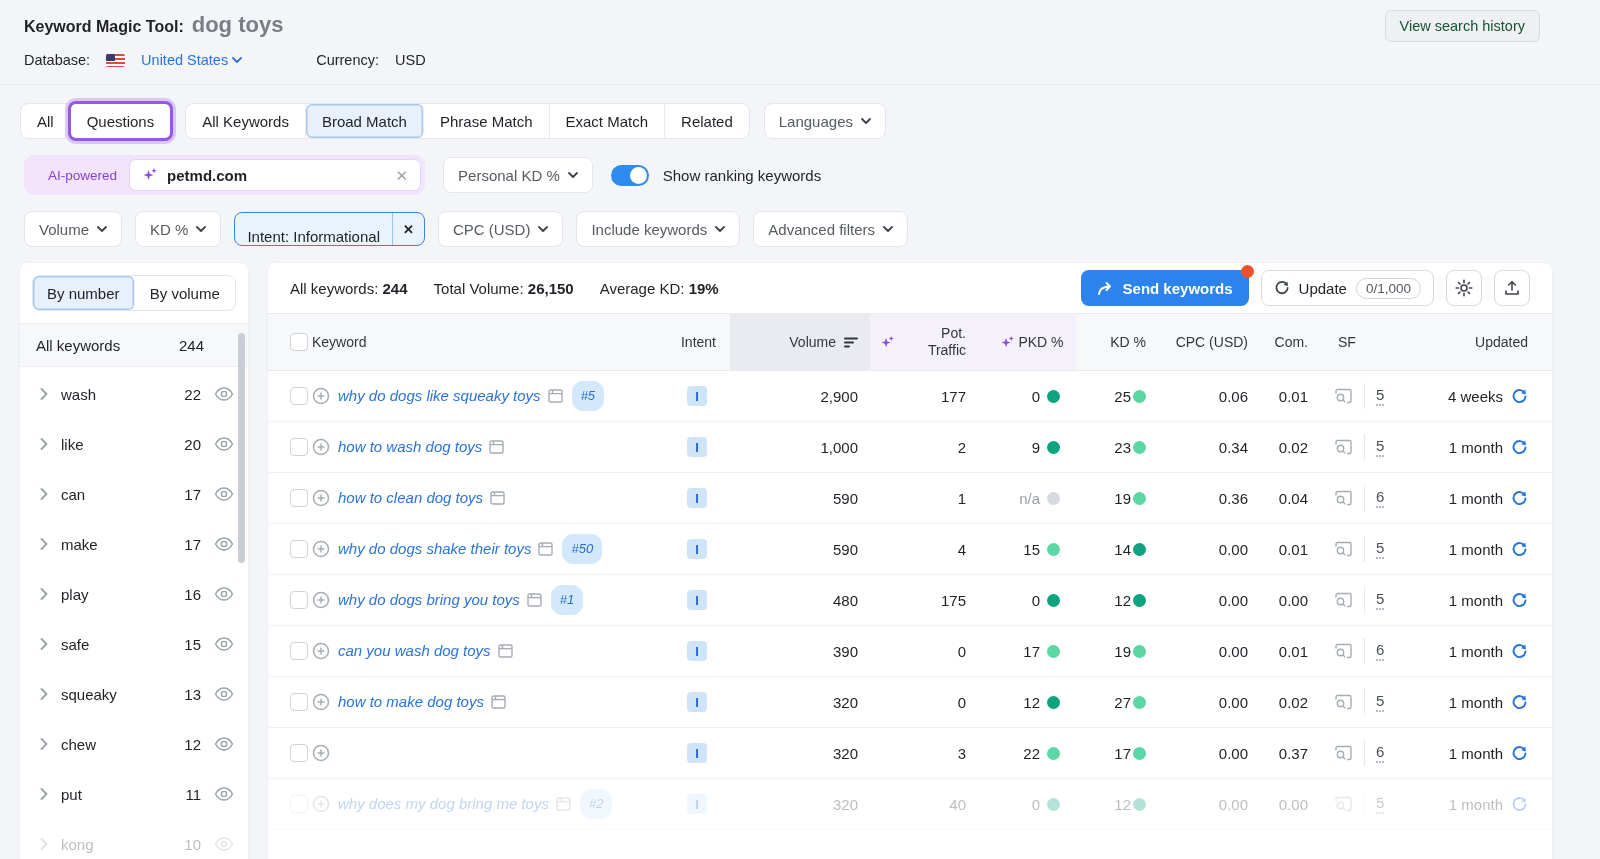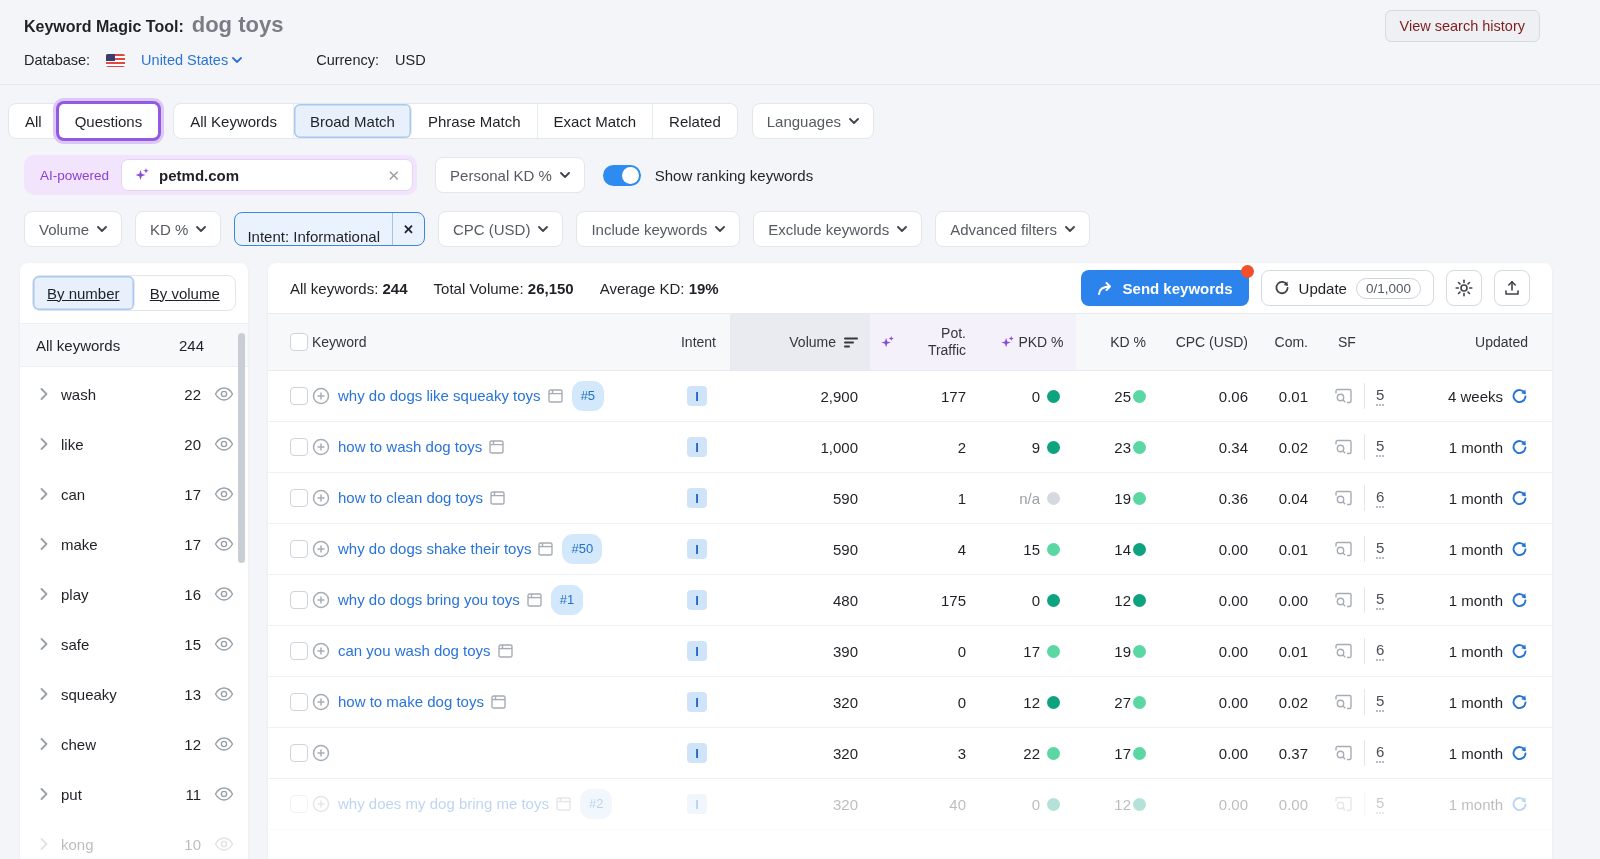--- a/index.html
+++ b/index.html
@@ -5,43 +5,43 @@
   * { margin:0; padding:0; box-sizing:border-box; }
   html,body { width:1600px; height:859px; overflow:hidden; }
   body { font-family:"Liberation Sans", sans-serif; background:#f4f5f9; color:#1f2126; font-size:15px; }
   .icon-svg { display:block; }
 
   
   .header { padding:12px 24px 0 24px; position:relative; border-bottom:1px solid #e6e8ed; padding-bottom:16px; }
   .title-row { display:flex; align-items:baseline; gap:8px; }
   .page-title { font-size:16px; font-weight:bold; color:#1f2126; }
   .page-query { font-size:22px; font-weight:bold; color:#7a7d85; }
-  .view-history-btn { position:absolute; right:60px; top:10px; background:#eef0f4; border:1px solid #d7dae1; border-radius:6px; padding:7px 14px; font-size:14.5px; color:#7f1d1d; cursor:pointer; }
+  .view-history-btn { position:absolute; right:60px; top:10px; background:#eef0f4; border:1px solid #d7dae1; border-radius:6px; padding:7px 14px; font-size:14.5px; color:#14532d; cursor:pointer; }
   .db-row { display:flex; align-items:center; margin-top:14px; font-size:14.5px; gap:16px; }
   .flag { width:19px; height:13px; border-radius:2px; overflow:hidden; display:inline-block; background:repeating-linear-gradient(#e2483d 0 2px,#fff 2px 4px); position:relative; }
   .flag::after { content:""; position:absolute; left:0; top:0; width:9px; height:7px; background:#3c3b6e; }
   .db-link { color:#2a74d8; display:flex; align-items:center; gap:4px; cursor:pointer; }
   .db-gap { width:42px; }
 
   .chev { width:10px; height:6px; }
   .chev path { fill:none; stroke-width:1.8; stroke-linecap:round; stroke-linejoin:round; }
 
   
-  .tabs-row { display:flex; gap:14px; margin:18px 24px 0 8px; align-items:center; }
+  .tabs-row { display:flex; gap:14px; margin:18px 24px 0 20px; align-items:center; }
   .seg { display:flex; background:#fff; border:1px solid #e3e6ec; border-radius:8px; height:36px; align-items:stretch; }
   .seg-item { display:flex; align-items:center; padding:0 16px; font-size:15px; color:#1f2126; border-right:1px solid #e8eaee; cursor:pointer; white-space:nowrap; }
   .seg-item:last-child { border-right:none; }
   .seg-item.hl-purple { border-right:none; border-radius:5px; box-shadow:0 0 0 3px #9558e2, 0 0 0 6px #dcc8f7; background:#fff; position:relative; z-index:2; }
   .seg-item.active-blue { background:#e7f0fb; box-shadow:inset 0 0 0 1.5px #a9c9ef; border-radius:6px; }
   .drop-btn { display:flex; align-items:center; gap:8px; background:#fff; border:1px solid #e3e6ec; border-radius:8px; height:36px; padding:0 14px; font-size:15px; color:#565a62; cursor:pointer; white-space:nowrap; }
   .drop-btn .chev path { stroke:#3f434b; }
 
   
   .search-row { display:flex; align-items:center; gap:18px; margin:16px 24px 0 24px; }
-  .ai-wrap { display:flex; align-items:center; background:#f1e4fc; border-radius:10px; padding:4px 4px 4px 4px; height:40px; }
+  .ai-wrap { display:flex; align-items:center; background:#f1e4fc; border-radius:10px; padding:4px 4px 4px 12px; height:40px; }
   .ai-label { color:#8a42d8; font-size:13.5px; padding:0 12px; }
   .ai-input { background:#fff; border:1px solid #e5d4f7; border-radius:7px; height:32px; width:292px; display:flex; align-items:center; padding:0 12px; gap:9px; }
   .ai-input input { border:none; outline:none; font-family:"Liberation Sans",sans-serif; font-size:15px; font-weight:bold; color:#1f2126; flex:1; background:transparent; }
   .clear-x { color:#9ba0a8; font-size:15px; cursor:pointer; line-height:1; }
   .toggle { width:38px; height:21px; border-radius:11px; background:#2e8bf0; position:relative; cursor:pointer; }
   .toggle-knob { position:absolute; right:2px; top:2px; width:17px; height:17px; background:#fff; border-radius:50%; }
   .toggle-label { font-size:15px; color:#1f2126; margin-left:-4px; }
 
   
   .filter-row { display:flex; gap:13px; margin:16px 24px 0 24px; align-items:center; }
@@ -50,21 +50,21 @@
   .fchip-x { border-left:1px solid #9cc4ee; align-self:stretch; display:flex; align-items:center; padding:0 10px; font-size:13px; color:#1f2126; font-weight:bold; }
   .fbtn-muted { color:#565a62; }
 
   
   .main { display:flex; gap:20px; margin:16px 48px 0 20px; align-items:stretch; height:620px; }
   .card { background:#fff; border-radius:8px; box-shadow:0 1px 3px rgba(23,25,28,.06); }
 
   
   .sidebar { width:228px; padding-top:12px; position:relative; flex-shrink:0; }
   .side-seg { margin:0 12px; display:flex; border:1px solid #e3e6ec; border-radius:8px; height:36px; }
-  .side-seg .seg-item { flex:1; justify-content:center; padding:11px 10px;text-decoration:underline; }
+  .side-seg .seg-item { flex:1; justify-content:center; padding:11px 10px; }
   .side-all { margin-top:12px; background:#f7f8fa; border-top:1px solid #eceef2; border-bottom:1px solid #eceef2; height:44px; display:flex; align-items:center; padding:0 44px 0 16px; font-size:15px; }
   .side-all .cnt { margin-left:auto; }
   .side-list { padding-top:2px; }
   .side-row { height:50px; display:flex; align-items:center; padding:0 14px 0 20px; gap:13px; cursor:pointer; }
   .side-row .lbl { font-size:15px; }
   .side-row .cnt { margin-left:auto; font-size:15px; }
   .side-row.faded { opacity:.3; }
   .chev-r { width:8px; height:12px; flex-shrink:0; }
   .chev-r path { fill:none; stroke:#9aa0a8; stroke-width:1.8; stroke-linecap:round; stroke-linejoin:round; }
   .eye { width:20px; height:14px; flex-shrink:0; cursor:pointer; }
@@ -95,21 +95,21 @@
   .sparkle path { fill:#8a4be0; }
 
   .tbody { overflow:hidden; }
   .trow { border-bottom:1px solid #eef0f3; min-height:51px; font-size:15px; align-items:center; }
   .trow.faded { opacity:.3; }
   .cell { display:flex; align-items:center; }
   .c-check { padding-left:22px; }
   .c-kw { padding:8px 6px 8px 0; }
   .plus-icon { width:18px; height:18px; flex-shrink:0; margin-right:8px; cursor:pointer; }
   .plus-icon * { stroke:#a7acb4; fill:none; stroke-width:1.5; }
-  .kwtext { line-height:24px; }
+  .kwtext { line-height:24px;font-style:italic; }
   .kwlink { color:#2a74d8; text-decoration:none; cursor:pointer; }
   .serpf-icon { width:15px; height:14px; display:inline-block; vertical-align:-2px; margin-left:7px; cursor:pointer; }
   .serpf-icon * { stroke:#a7acb4; fill:none; stroke-width:1.4; }
   .pos-badge { display:inline-block; background:#d4e8fb; color:#2470cc; border-radius:11px; font-size:13px; padding:3px 9px; margin-left:9px; vertical-align:1px; }
   .c-intent { justify-content:center; }
   .intent-badge { width:20px; height:20px; border-radius:4px; background:#cfe4f9; color:#2268c4; font-size:13px; font-weight:bold; display:flex; align-items:center; justify-content:center; }
   .c-num { justify-content:flex-end; font-size:15px; color:#1f2126; }
   .c-vol { padding-right:12px; }
   .c-pot { padding-right:4px; }
   .c-pkd { padding-right:16px; gap:7px; }
@@ -231,26 +231,20 @@
         <path d="M1 1l4 4 4-4"></path>
       </svg>
     </div>
   <div class="drop-btn">
       <span class="fbtn-muted">Include keywords</span>
       <svg class="chev" viewBox="0 0 10 6">
         <path d="M1 1l4 4 4-4"></path>
       </svg>
     </div>
   <div class="drop-btn">
-      <span class="fbtn-muted">Exclude keywords</span>
-      <svg class="chev" viewBox="0 0 10 6">
-        <path d="M1 1l4 4 4-4"></path>
-      </svg>
-    </div>
-  <div class="drop-btn">
       <span class="fbtn-muted">Advanced filters</span>
       <svg class="chev" viewBox="0 0 10 6">
         <path d="M1 1l4 4 4-4"></path>
       </svg>
     </div>
 </div>
 
 <div class="main">
 
   <div class="card sidebar">

